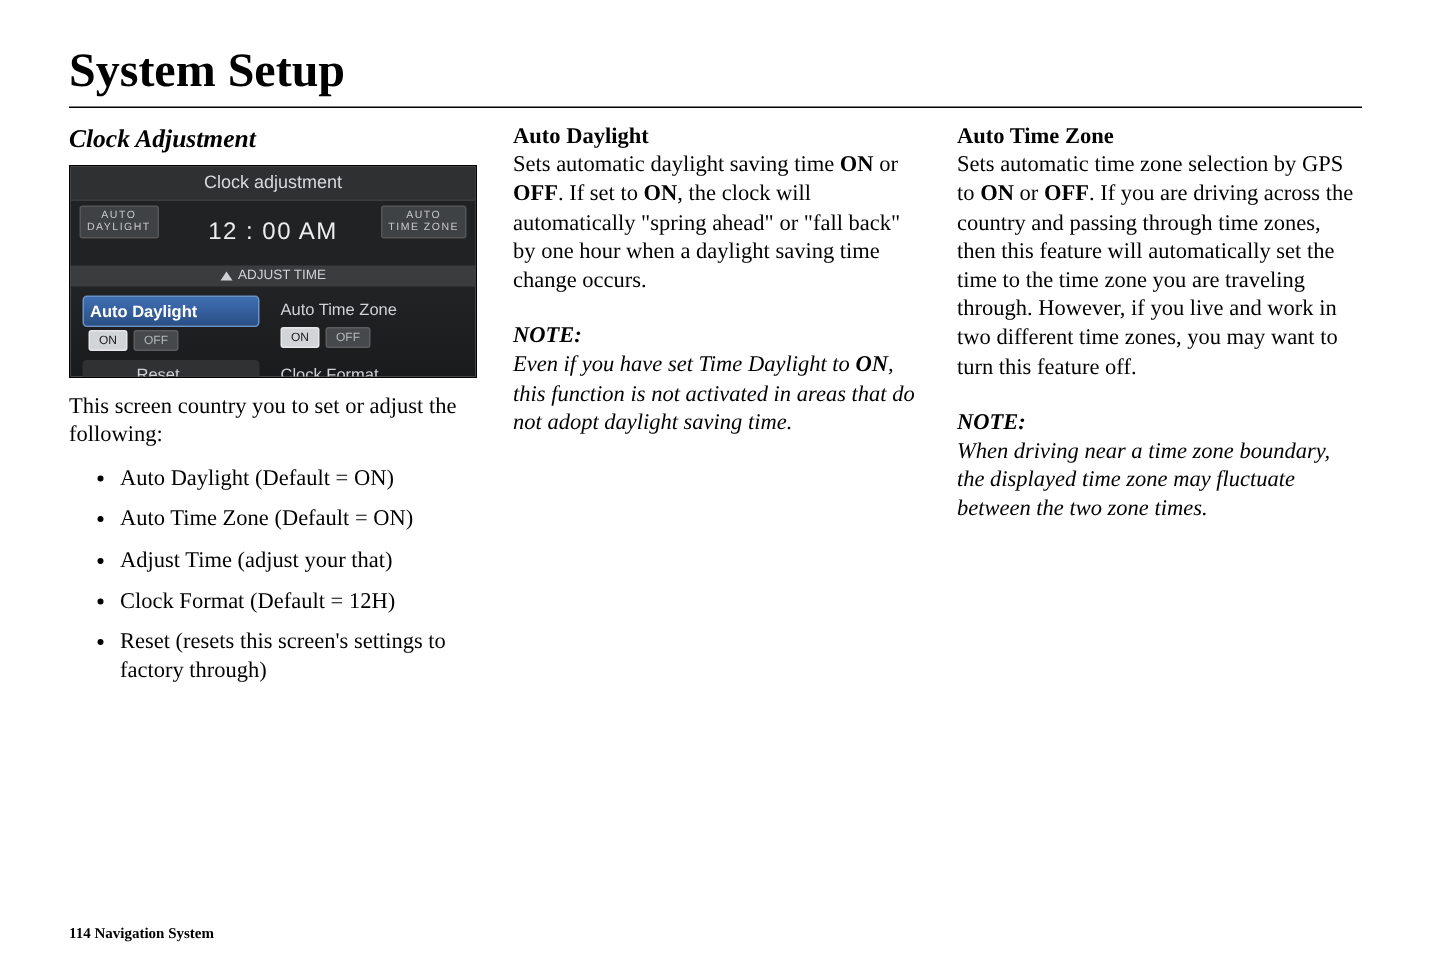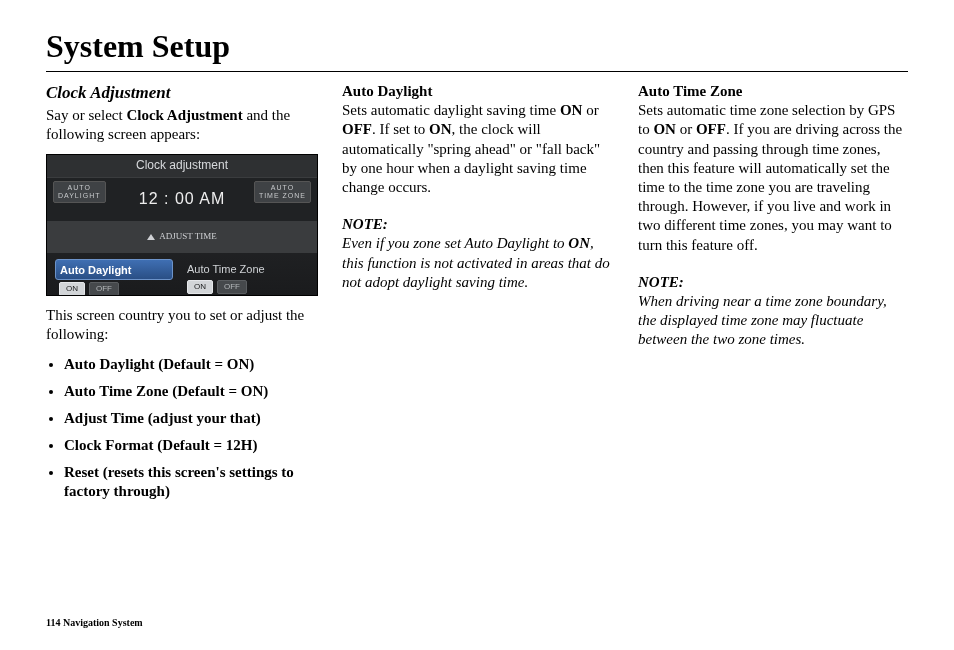--- a/index.html
+++ b/index.html
@@ -50,23 +50,22 @@
     font-size: 15px;
     font-weight: bold;
     margin: 0 0 0 0;
   }
   p { margin: 0 0 10px 0; }
   ul.tight {
     margin: 6px 0 0 0;
     padding: 0 0 0 18px;
   }
   ul.tight li {
-    margin: 0 0 8px 0;
+    margin: 0 0 8px 16px;
     list-style-type: disc;
-    font-weight: bold;
   }
   .note-label {
     font-weight: bold;
     font-style: italic;
     margin: 18px 0 0 0;
   }
   .note-body {
     font-style: italic;
     margin: 0 0 10px 0;
   }
@@ -119,25 +118,24 @@
     background: #3f4245;
     color: #c7c9cc;
     padding: 2px 4px;
     border-radius: 2px;
     text-align: center;
     border: 1px solid #555;
   }
   .sb-left { left: 6px; }
   .sb-right { right: 6px; }
   .adjust-bar {
-    height: 32px;
+    height: 14px;
     background: #3a3c3e;
     font-size: 9px;
     color: #cfd1d4;
-    font-family: Liberation Serif, serif;
   }
   .adjust-bar::before {
     content: "";
     display: inline-block;
     width: 0; height: 0;
     border-left: 4px solid transparent;
     border-right: 4px solid transparent;
     border-bottom: 6px solid #cfd1d4;
     margin-right: 4px;
     vertical-align: 1px;
@@ -192,23 +190,20 @@
 <body>
 
 <div class="page">
   <h1 class="page-title">System Setup</h1>
   <hr class="rule">
 
   <div class="columns">
 
     <div class="col">
       <div class="subhead-italic">Clock Adjustment</div>
-      <p>
-        <span>Say or select </span><span class="bold">Clock Adjustment</span><span> and the following screen appears:</span>
-      </p>
 
       <div class="device">
         <div class="dev-row dev-title">
           <span>Clock adjustment</span>
         </div>
         <div class="dev-row dev-time">
           <div class="side-btn sb-left">
             <span>AUTO</span><br>
             <span>DAYLIGHT</span>
           </div>
@@ -259,21 +254,21 @@
       </ul>
     </div>
 
     <div class="col">
       <div class="subhead">Auto Daylight</div>
       <p>
         <span>Sets automatic daylight saving time </span><span class="bold">ON</span><span> or </span><span class="bold">OFF</span><span>. If set to </span><span class="bold">ON</span><span>, the clock will automatically "spring ahead" or "fall back" by one hour when a daylight saving time change occurs.</span>
       </p>
       <p class="note-label">NOTE:</p>
       <p class="note-body">
-        <span>Even if you zone set Auto Daylight to </span><span class="bold">ON</span><span>, this function is not activated in areas that do not adopt daylight saving time.</span>
+        <span>Even if you have set Time Daylight to </span><span class="bold">ON</span><span>, this function is not activated in areas that do not adopt daylight saving time.</span>
       </p>
     </div>
 
     <div class="col">
       <div class="subhead">Auto Time Zone</div>
       <p>
         <span>Sets automatic time zone selection by GPS to </span><span class="bold">ON</span><span> or </span><span class="bold">OFF</span><span>. If you are driving across the country and passing through time zones, then this feature will automatically set the time to the time zone you are traveling through. However, if you live and work in two different time zones, you may want to turn this feature off.</span>
       </p>
       <p class="note-label">NOTE:</p>
       <p class="note-body">When driving near a time zone boundary, the displayed time zone may fluctuate between the two zone times.</p>

